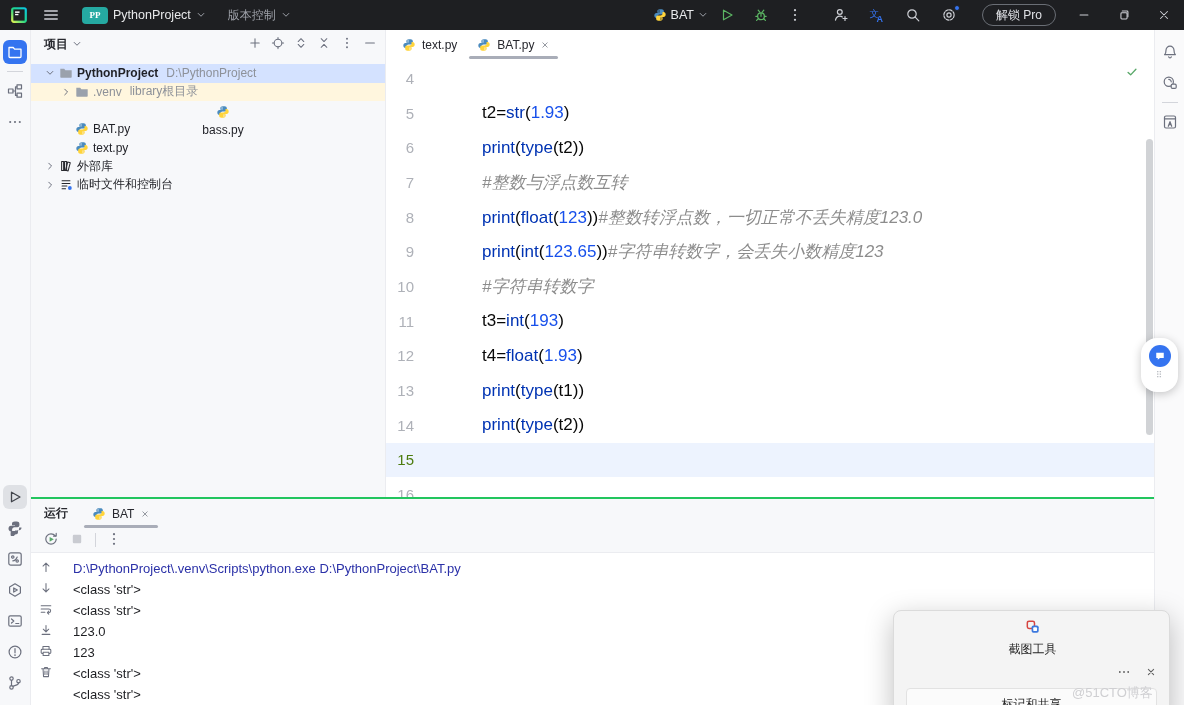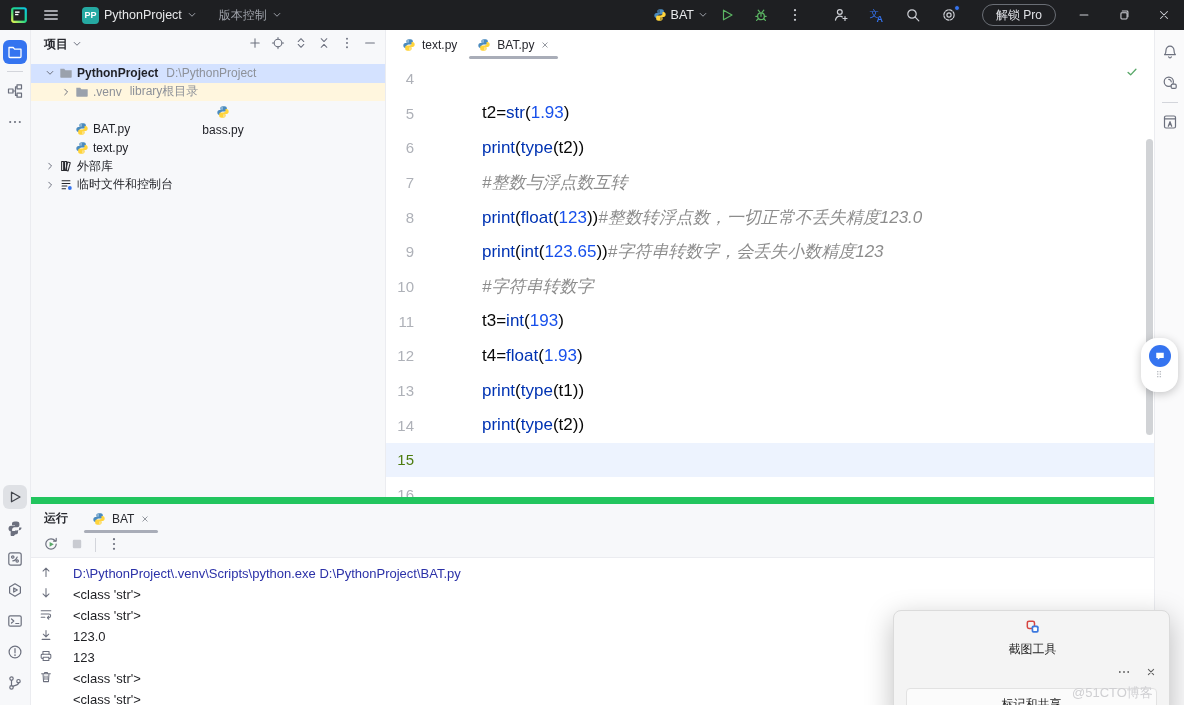--- a/index.html
+++ b/index.html
@@ -11,21 +11,21 @@
   .icn svg{width:16px;height:16px;display:block;}
   .icn.s10 svg{width:10px;height:10px}
   .icn.s12 svg{width:12px;height:12px}
   .icn.s14 svg{width:14px;height:14px}
   .icn.s18 svg{width:18px;height:18px}
 
   
   .titlebar{height:30px;background:#1E1F22;display:flex;align-items:center;color:#CED0D6;padding:0 0 0 10px;}
   .tb-left{display:flex;align-items:center;gap:6px;}
   .tb-item{display:flex;align-items:center;gap:5px;padding:0 8px;height:30px;cursor:default;}
-  .pp-badge{width:17px;height:17px;border-radius:4px;background:#25A9A2;color:#fff;font-weight:bold;font-size:9px;display:flex;align-items:center;justify-content:center;}
+  .pp-badge{width:26px;height:17px;border-radius:4px;background:#25A9A2;color:#fff;font-weight:bold;font-size:9px;display:flex;align-items:center;justify-content:center;font-family:Liberation Serif, serif;}
   .tb-proj{color:#E8E9EB;font-size:12.5px;}
   .tb-grey{color:#9DA0A8;}
   .tb-spacer{flex:1;}
   .tb-run{display:flex;align-items:center;gap:4px;margin-right:6px;}
   .tb-icons{display:flex;align-items:center;gap:6px;margin:0 10px;}
   .tb-btn{width:30px;height:30px;display:flex;align-items:center;justify-content:center;position:relative;}
   .tb-btn .dot{position:absolute;top:5px;right:4px;width:6px;height:6px;border-radius:50%;background:#3574F0;border:1px solid #1E1F22;}
   .green{color:#5BB563;}
   .blue{color:#3574F0;}
   .pill{border:1px solid #6A6E75;border-radius:11px;height:22px;padding:0 13px;display:flex;align-items:center;color:#DFE1E5;font-size:12px;margin:0 8px;}
@@ -76,21 +76,21 @@
   .code-line.current .gutter-num{color:#4d7c0f;}
   .fold-space{width:68px;flex:none;}
   .line-text{font-size:17px;white-space:pre;color:#080808;}
   .line-text .k{color:#0033B3;}
   .line-text .n{color:#1750EB;}
   .line-text .c{color:#8C8C8C;font-style:italic;}
   .inspection{position:absolute;top:7px;right:16px;color:#59A869;}
   .scroll-thumb{position:absolute;right:1px;top:80px;width:7px;height:296px;border-radius:4px;background:rgba(140,144,152,.4);}
 
   
-  .bottom-panel{height:208px;border-top:7px solid #22c55e;background:#F7F8FA;display:flex;flex-direction:column;flex:none;}
+  .bottom-panel{height:208px;border-top:2px solid #22c55e;background:#F7F8FA;display:flex;flex-direction:column;flex:none;}
   .run-header{height:29px;display:flex;align-items:stretch;padding-left:13px;flex:none;}
   .run-title{font-weight:bold;display:flex;align-items:center;margin-right:14px;}
   .run-toolbar{height:25px;display:flex;align-items:center;gap:10px;padding-left:12px;border-bottom:1px solid #EBECF0;color:#6C707E;flex:none;}
   .vdiv{width:1px;height:14px;background:#D3D5DB;}
   .console{flex:1;background:#fff;display:flex;min-height:0;}
   .console-gutter{width:30px;display:flex;flex-direction:column;align-items:center;padding-top:7px;color:#6C707E;}
   .console-gutter .icn{margin-bottom:7px;}
   .console-text{font-family:"DejaVu Sans Mono","Liberation Mono",monospace;font-size:13px;line-height:21px;padding:5px 0 0 12px;white-space:pre;color:#1D1E22;overflow:hidden;}
   .console-line.cmd{color:#2B31A8;}
 

